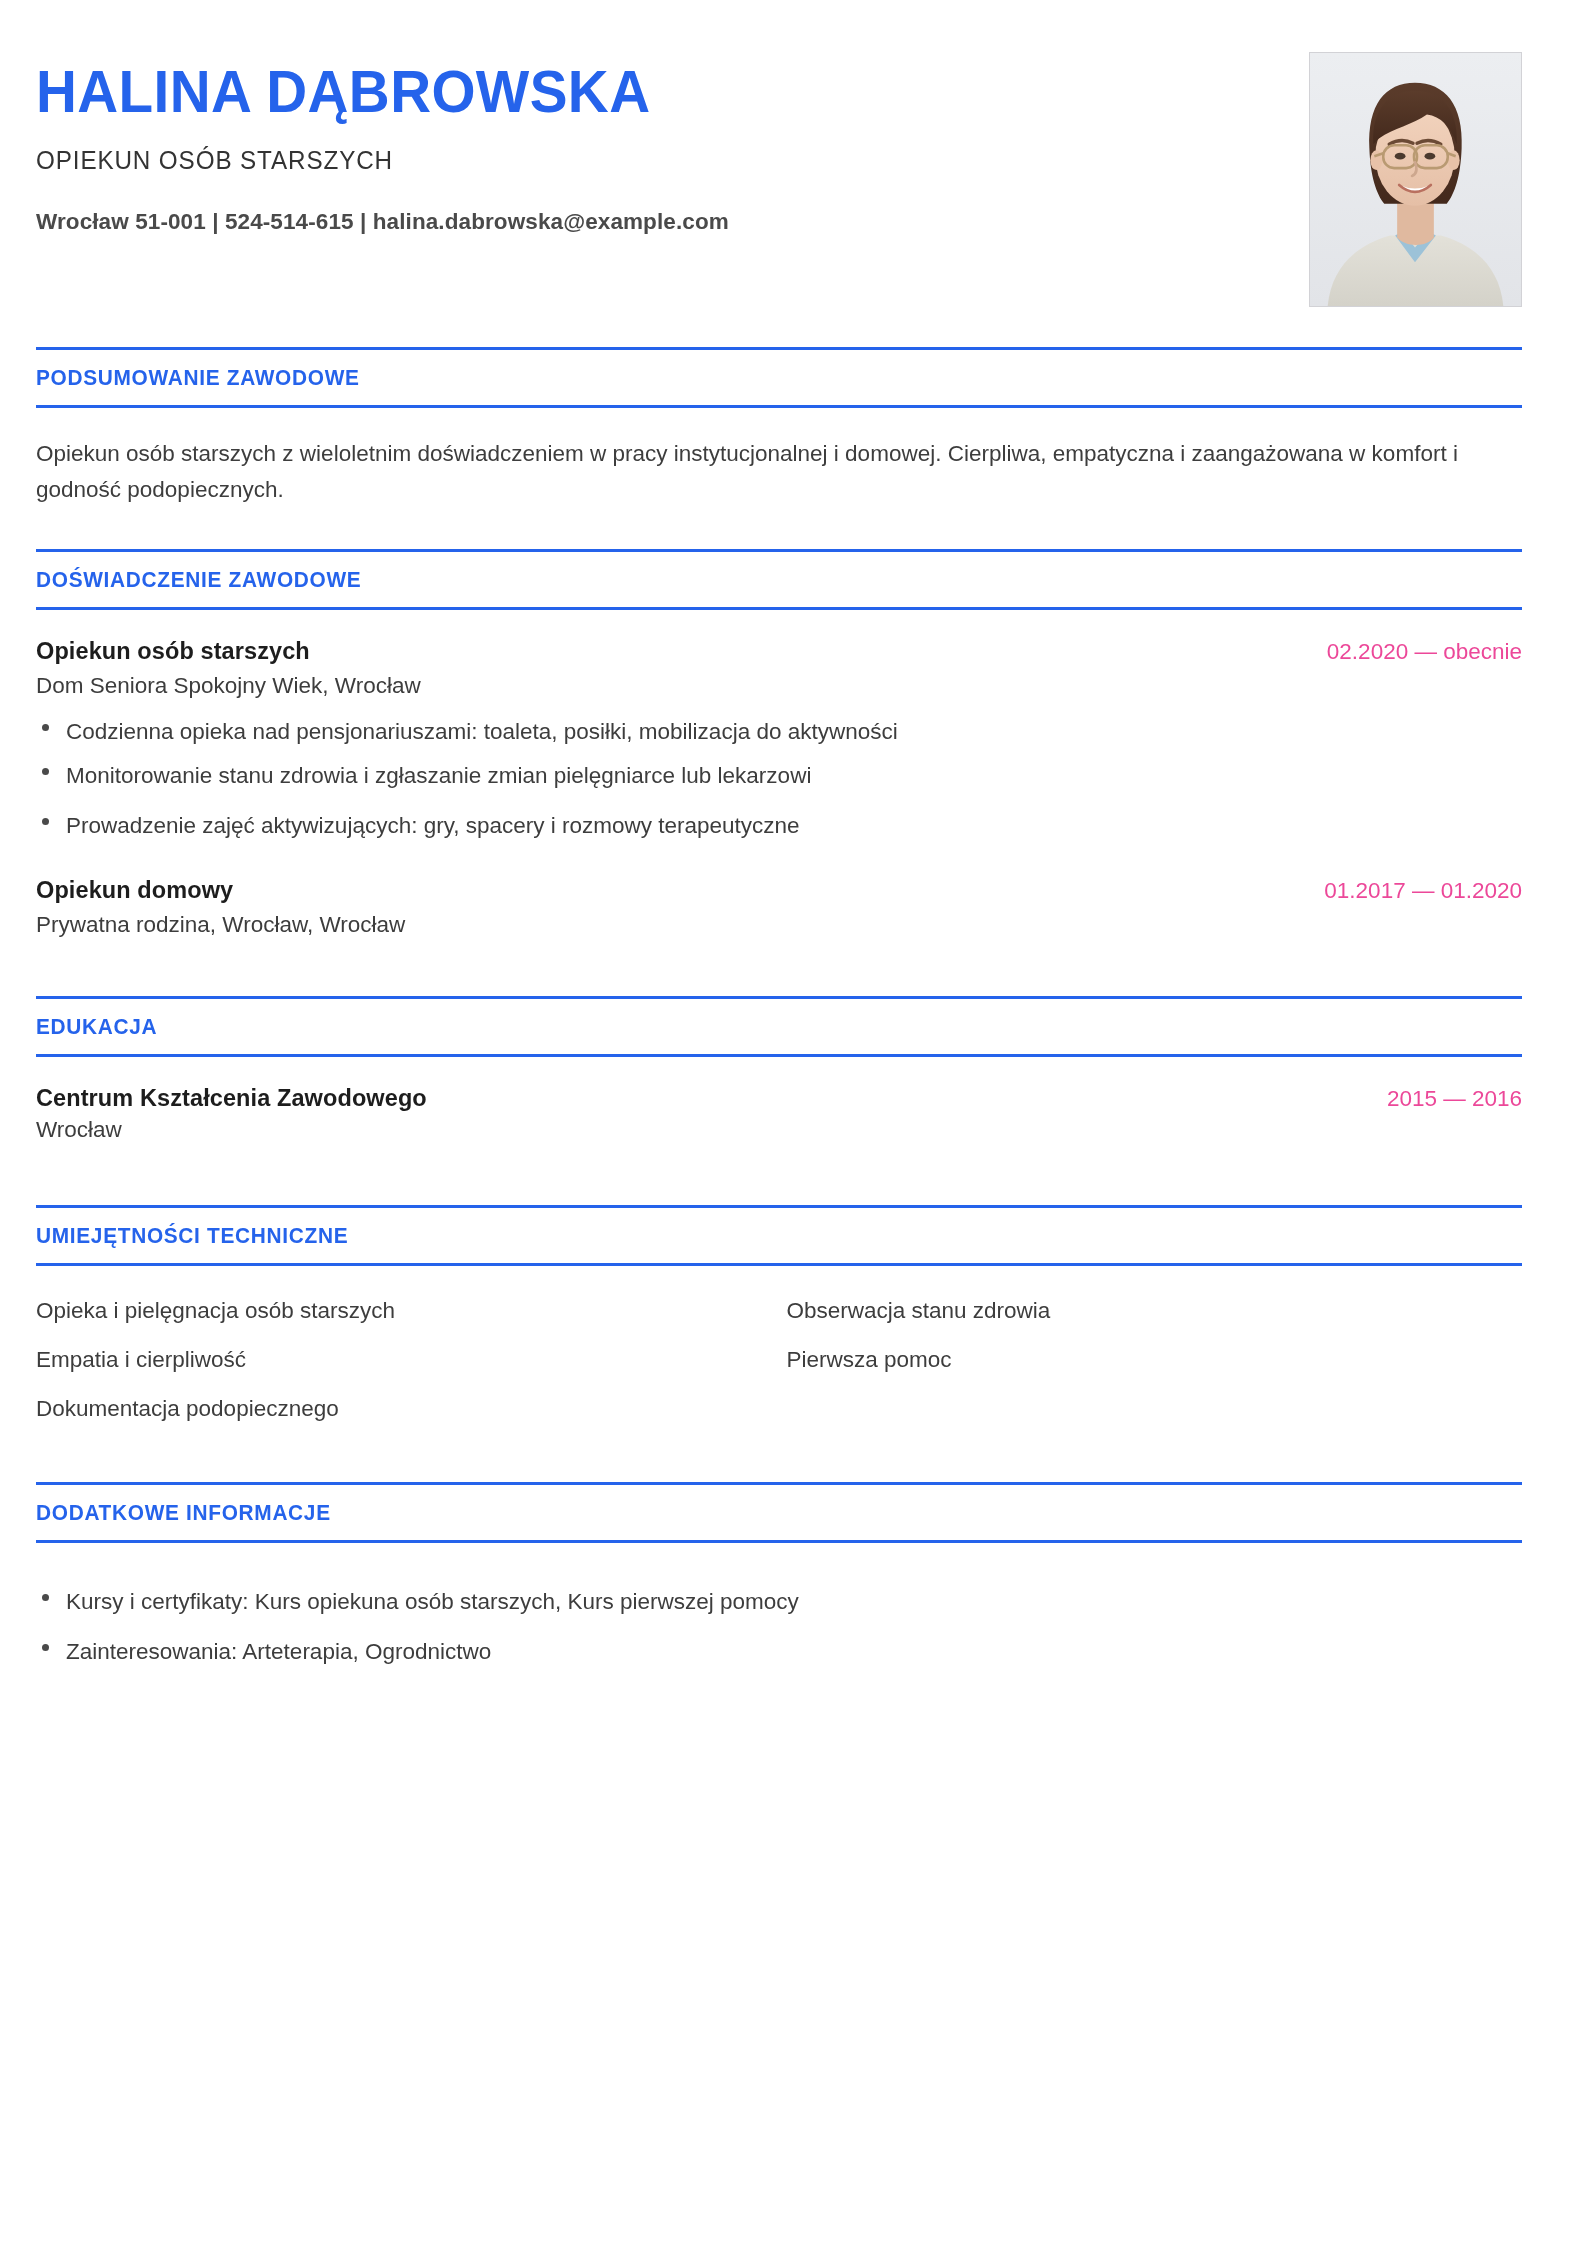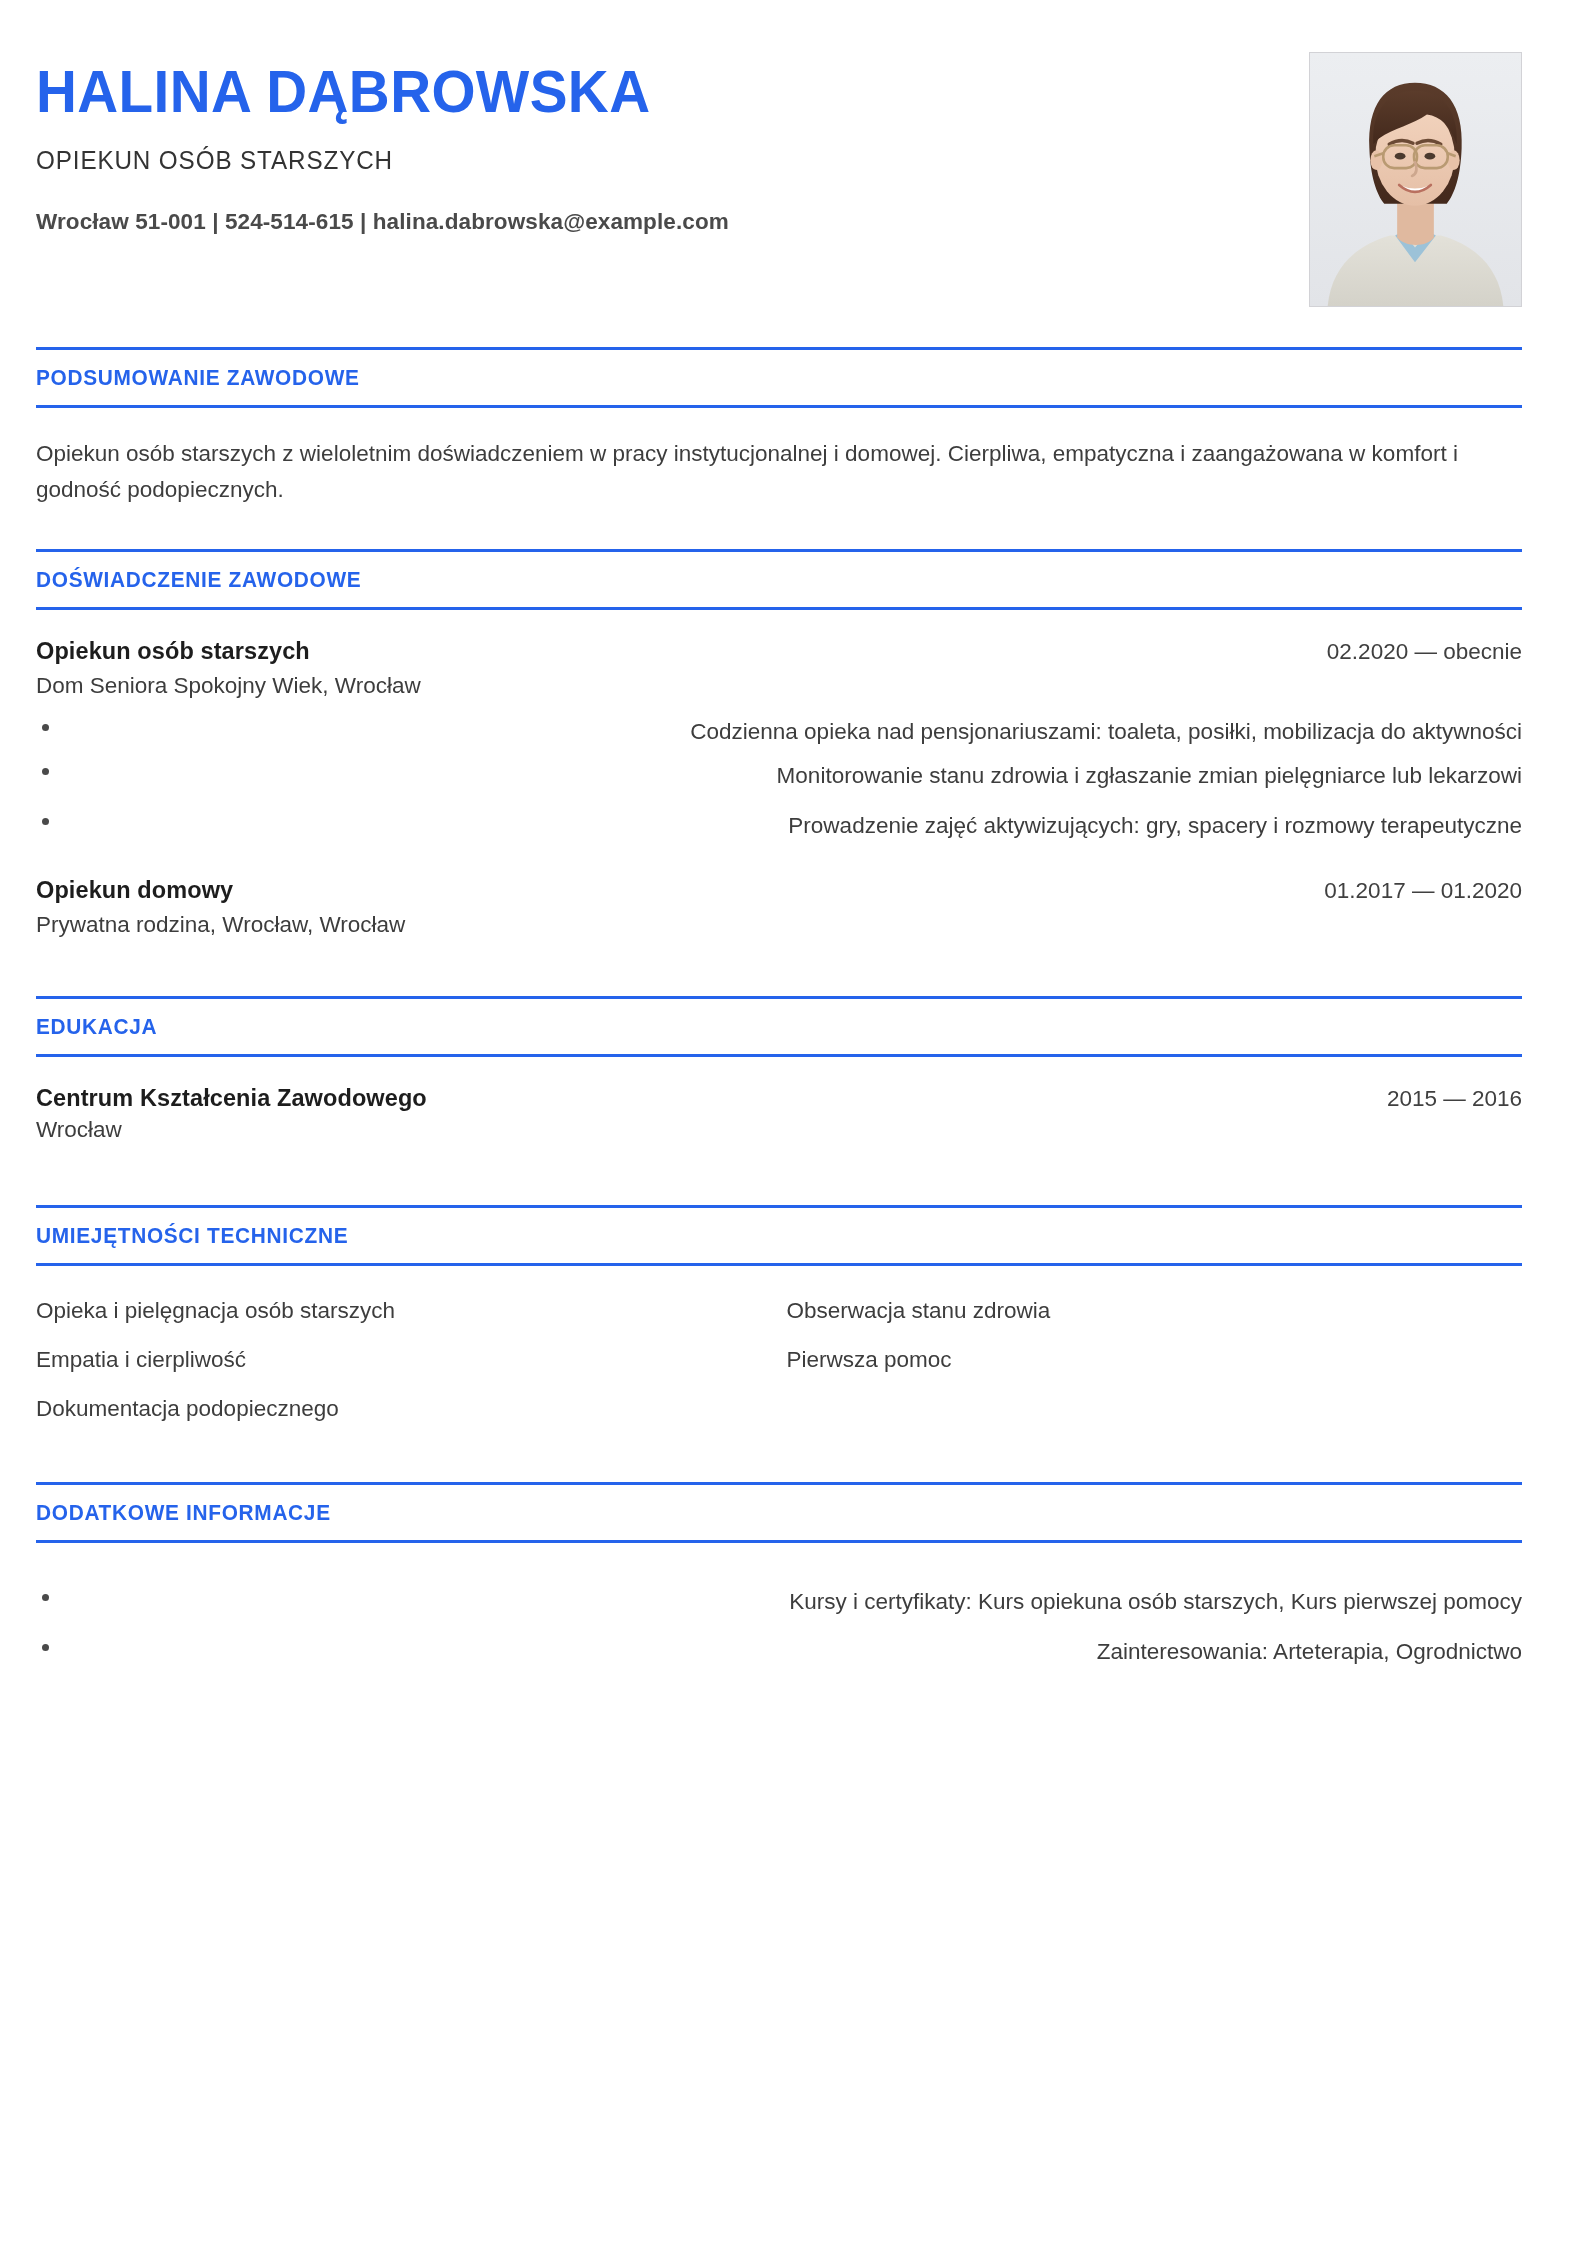--- a/index.html
+++ b/index.html
@@ -102,41 +102,40 @@
   }
   .entry-role {
     font-size: 23.5px;
     font-weight: 700;
     color: #1d1d1d;
     letter-spacing: 0.1px;
   }
   .entry-dates {
     font-size: 22.5px;
     font-weight: 400;
-    color: #404040;
+    color: #ec4899;
     white-space: nowrap;
   }
   .entry-org {
     font-size: 22.5px;
     font-weight: 400;
     color: #3d3d3d;
     margin-top: 8px;
   }
   .entry-line {
     font-size: 22.5px;
     font-weight: 400;
     color: #3d3d3d;
     margin-top: 5px;
   }
 
   ul.bullets {
     list-style: none;
     margin: 16px 0 0 0;
     padding: 0;
-    text-align: right;
   }
   ul.bullets li {
     position: relative;
     padding-left: 30px;
     font-size: 22.5px;
     line-height: 1.52;
     color: #3d3d3d;
     margin-bottom: 10px;
   }
   ul.bullets li:last-child { margin-bottom: 0; margin-top: 16px; }

